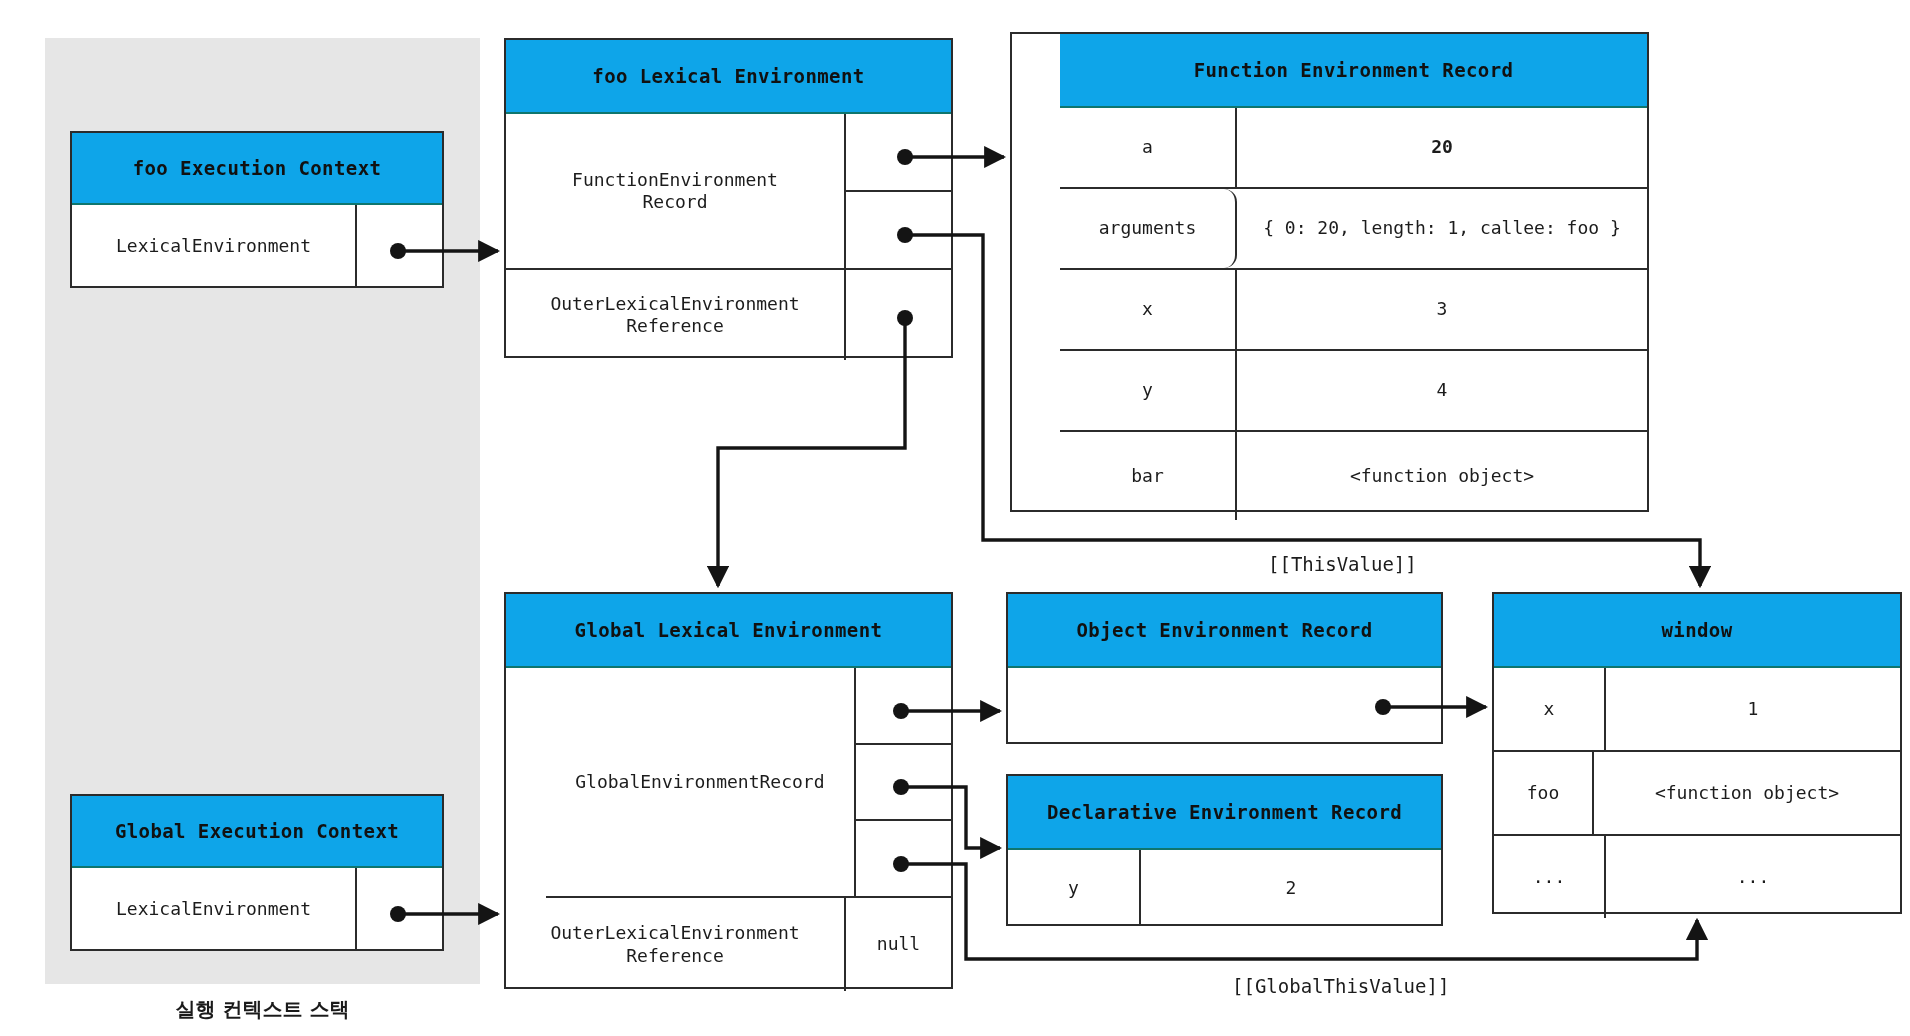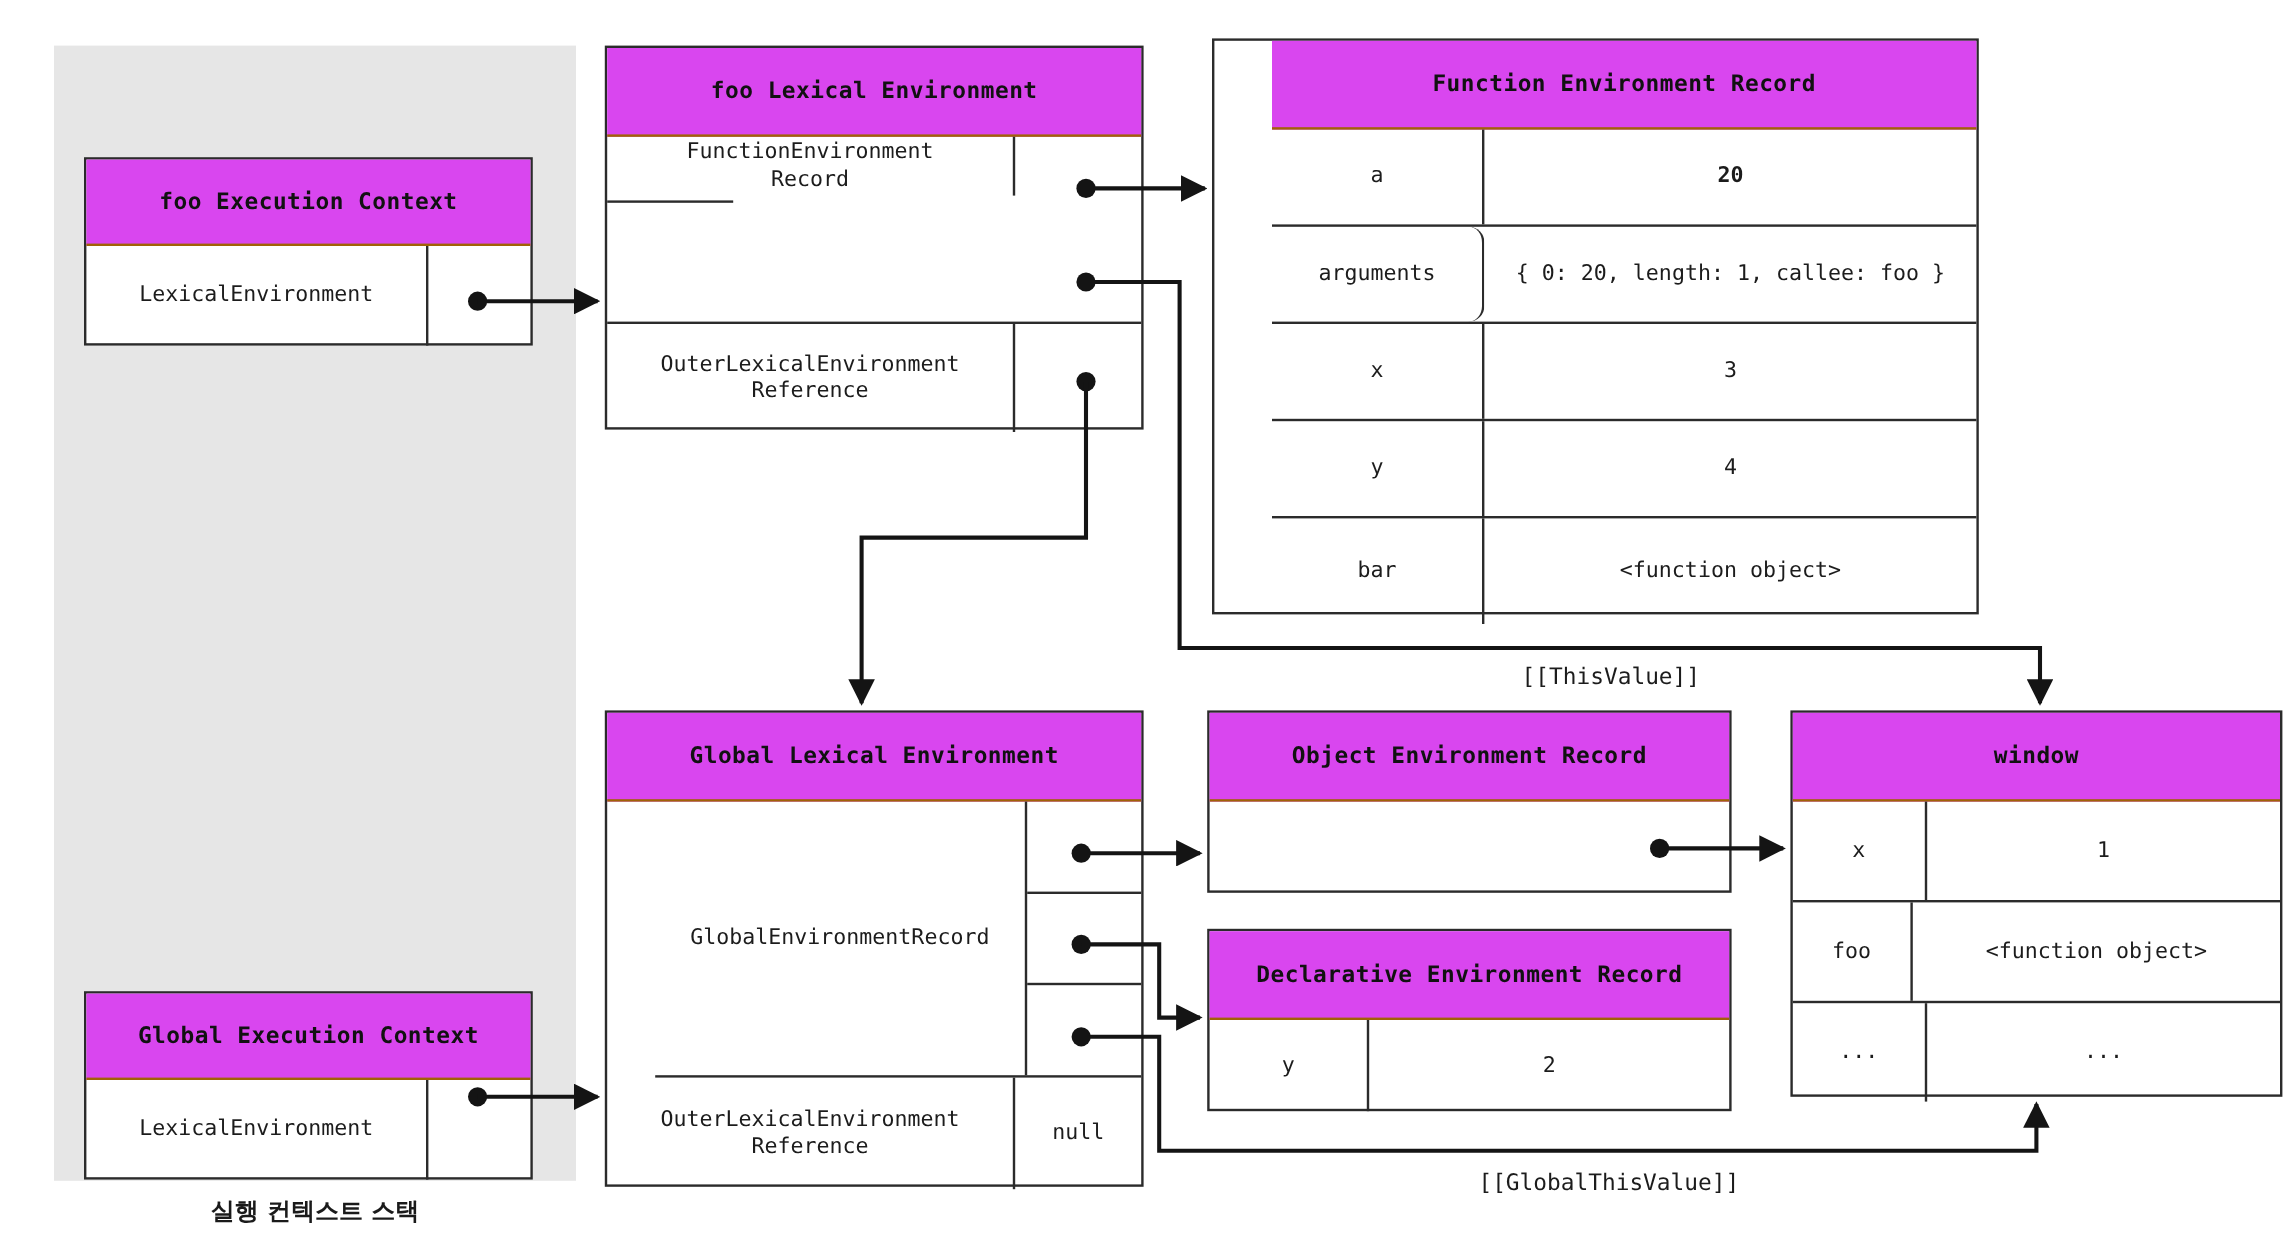--- a/index.html
+++ b/index.html
@@ -18,21 +18,21 @@
     font-family:"DejaVu Sans","Liberation Sans",sans-serif;
     font-weight:bold;font-size:20px;color:#1a1a1a;
     text-align:center;white-space:nowrap;
   }
 
   
   .box{
     border:2px solid #2b2b2b;background:#fff;
   }
   .hdr{
-    background:#d946ef;border-bottom:2px solid #a16207;
+    background:#0ea5e9;border-bottom:2px solid #0f766e;
     display:flex;align-items:center;justify-content:center;
     font-weight:bold;font-size:19px;color:#111;letter-spacing:.4px;
     white-space:nowrap;
   }
   .row{
     display:flex;align-items:stretch;border-bottom:2px solid #2b2b2b;
   }
   .row.last{border-bottom:none;}
   .cell{
     display:flex;align-items:center;justify-content:center;
@@ -57,34 +57,34 @@
   <div class="abs stack-bg" style="left:45px;top:38px;width:435px;height:946px;"></div>
 
   <div class="abs box" style="left:70px;top:131px;width:374px;height:157px;">
     <div class="hdr" style="height:70px;">foo Execution Context</div>
     <div class="row last" style="height:83px;">
       <div class="cell divider" style="width:285px;">LexicalEnvironment</div>
       <div class="cell" style="width:85px;"></div>
     </div>
   </div>
 
-  <div class="abs box" style="left:70px;top:794px;width:374px;height:157px;margin-top:32px;">
+  <div class="abs box" style="left:70px;top:794px;width:374px;height:157px;">
     <div class="hdr" style="height:70px;">Global Execution Context</div>
     <div class="row last" style="height:83px;">
       <div class="cell divider" style="width:285px;">LexicalEnvironment</div>
       <div class="cell" style="width:85px;"></div>
     </div>
   </div>
 
   <div class="abs stack-caption" style="left:45px;top:996px;width:435px;">실행 컨텍스트 스택</div>
 
   <div class="abs box" style="left:504px;top:38px;width:449px;height:320px;">
     <div class="hdr" style="height:72px;">foo Lexical Environment</div>
 
-    <div class="row" style="height:154px;flex-direction:column;">
+    <div class="row" style="height:154px;">
       <div class="cell divider" style="width:340px;">FunctionEnvironment
 Record</div>
       <div style="width:105px;display:flex;flex-direction:column;">
         <div class="cell" style="flex:1;border-bottom:2px solid #2b2b2b;"></div>
         <div class="cell" style="flex:1;"></div>
       </div>
     </div>
 
     <div class="row last" style="height:90px;">
       <div class="cell divider" style="width:340px;">OuterLexicalEnvironment

